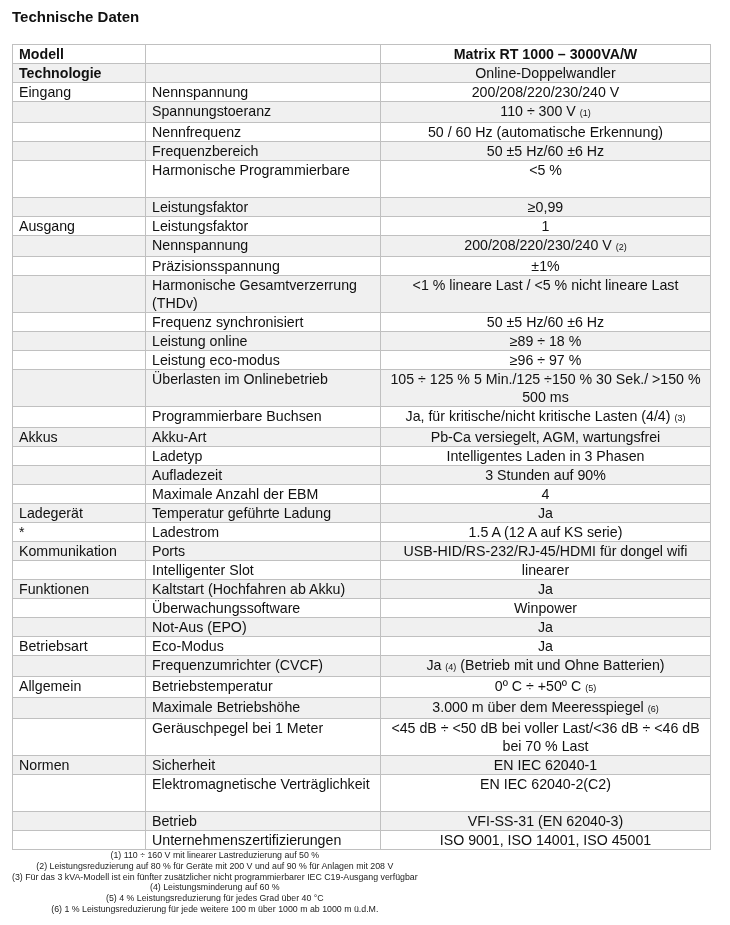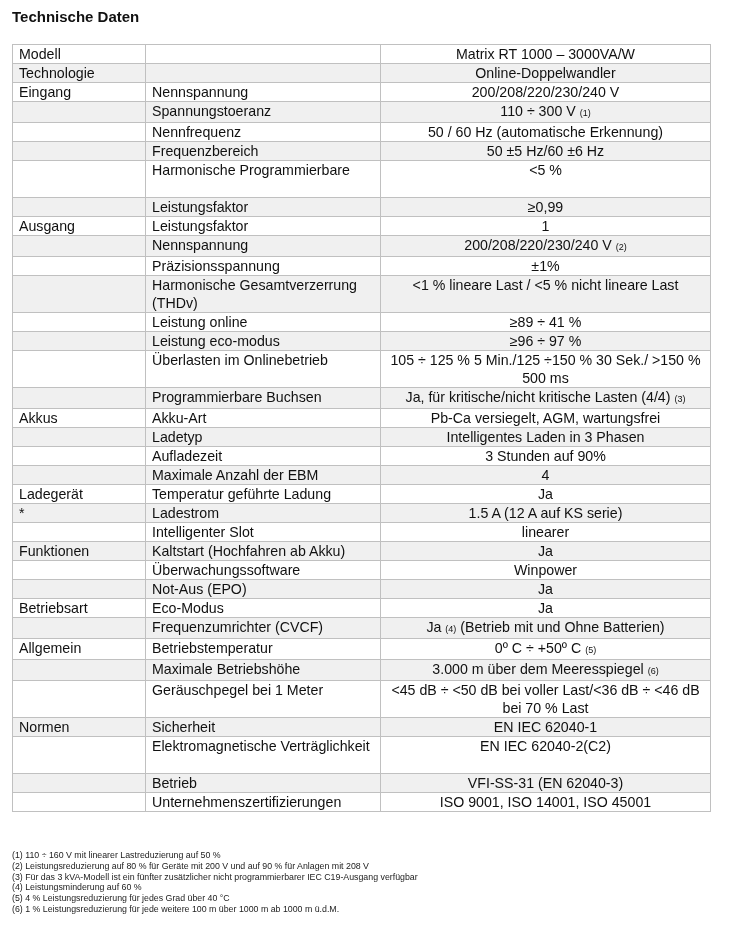--- a/index.html
+++ b/index.html
@@ -7,24 +7,24 @@
          font-family: "Liberation Sans", sans-serif; color: #111; }
   .title { position: absolute; left: 12px; top: 8px; font-size: 15px; font-weight: bold; text-align: center; }
   table.spec { position: absolute; left: 12px; top: 44px; width: 699px;
                border-collapse: collapse; font-size: 14.2px; line-height: 18px; table-layout: fixed; }
   table.spec td { border: 1px solid #c0c0c0; padding: 0 6px; vertical-align: top; }
   table.spec col.c1 { width: 133px; }
   table.spec col.c2 { width: 235px; }
   table.spec tr:nth-child(even) td { background: #f0f0f0; }
   table.spec tr:nth-child(odd) td { background: #ffffff; }
   td.val { text-align: center; }
-  td.bold { font-weight: normal; }
+  td.bold { font-weight: bold; }
   sup.fn, span.fn { font-size: 9px; vertical-align: baseline; }
   tr.tall td { height: 36px; }
-  .footnotes { position: absolute; left: 12px; top: 850px; font-size: 8.8px; line-height: 10.8px; color: #222; }
+  .footnotes { position: absolute; left: 12px; top: 850px; font-size: 8.8px; line-height: 10.8px; color: #222; text-align: center; }
 </style>
 </head>
 <body>
 
 <div class="title">Technische Daten</div>
 
 <table class="spec">
   <colgroup>
       <col class="c1">
       <col class="c2">
@@ -86,22 +86,27 @@
         <td>Präzisionsspannung</td>
         <td class="val"><span>±1%</span></td>
       </tr>
       <tr class="tall">
         <td></td>
         <td>Harmonische Gesamtverzerrung (THDv)</td>
         <td class="val"><span>&lt;1 % lineare Last / &lt;5 % nicht lineare Last</span></td>
       </tr>
       <tr>
         <td></td>
+        <td>Frequenz synchronisiert</td>
+        <td class="val"><span>50 ±5 Hz/60 ±6 Hz</span></td>
+      </tr>
+      <tr>
+        <td></td>
         <td>Leistung online</td>
-        <td class="val"><span>≥89 ÷ 41 %</span></td>
+        <td class="val"><span>≥89 ÷ 18 %</span></td>
       </tr>
       <tr>
         <td></td>
         <td>Leistung eco-modus</td>
         <td class="val"><span>≥96 ÷ 97 %</span></td>
       </tr>
       <tr class="tall">
         <td></td>
         <td>Überlasten im Onlinebetrieb</td>
         <td class="val"><span>105 ÷ 125 % 5 Min./125 ÷150 % 30 Sek./ &gt;150 % 500 ms</span></td>
@@ -133,20 +138,25 @@
       </tr>
       <tr>
         <td>Ladegerät</td>
         <td>Temperatur geführte Ladung</td>
         <td class="val"><span>Ja</span></td>
       </tr>
       <tr>
         <td>*</td>
         <td>Ladestrom</td>
         <td class="val"><span>1.5 A (12 A auf KS serie)</span></td>
+      </tr>
+      <tr>
+        <td>Kommunikation</td>
+        <td>Ports</td>
+        <td class="val"><span>USB-HID/RS-232/RJ-45/HDMI für dongel wifi</span></td>
       </tr>
       <tr>
         <td></td>
         <td>Intelligenter Slot</td>
         <td class="val"><span>linearer</span></td>
       </tr>
       <tr>
         <td>Funktionen</td>
         <td>Kaltstart (Hochfahren ab Akku)</td>
         <td class="val"><span>Ja</span></td>

